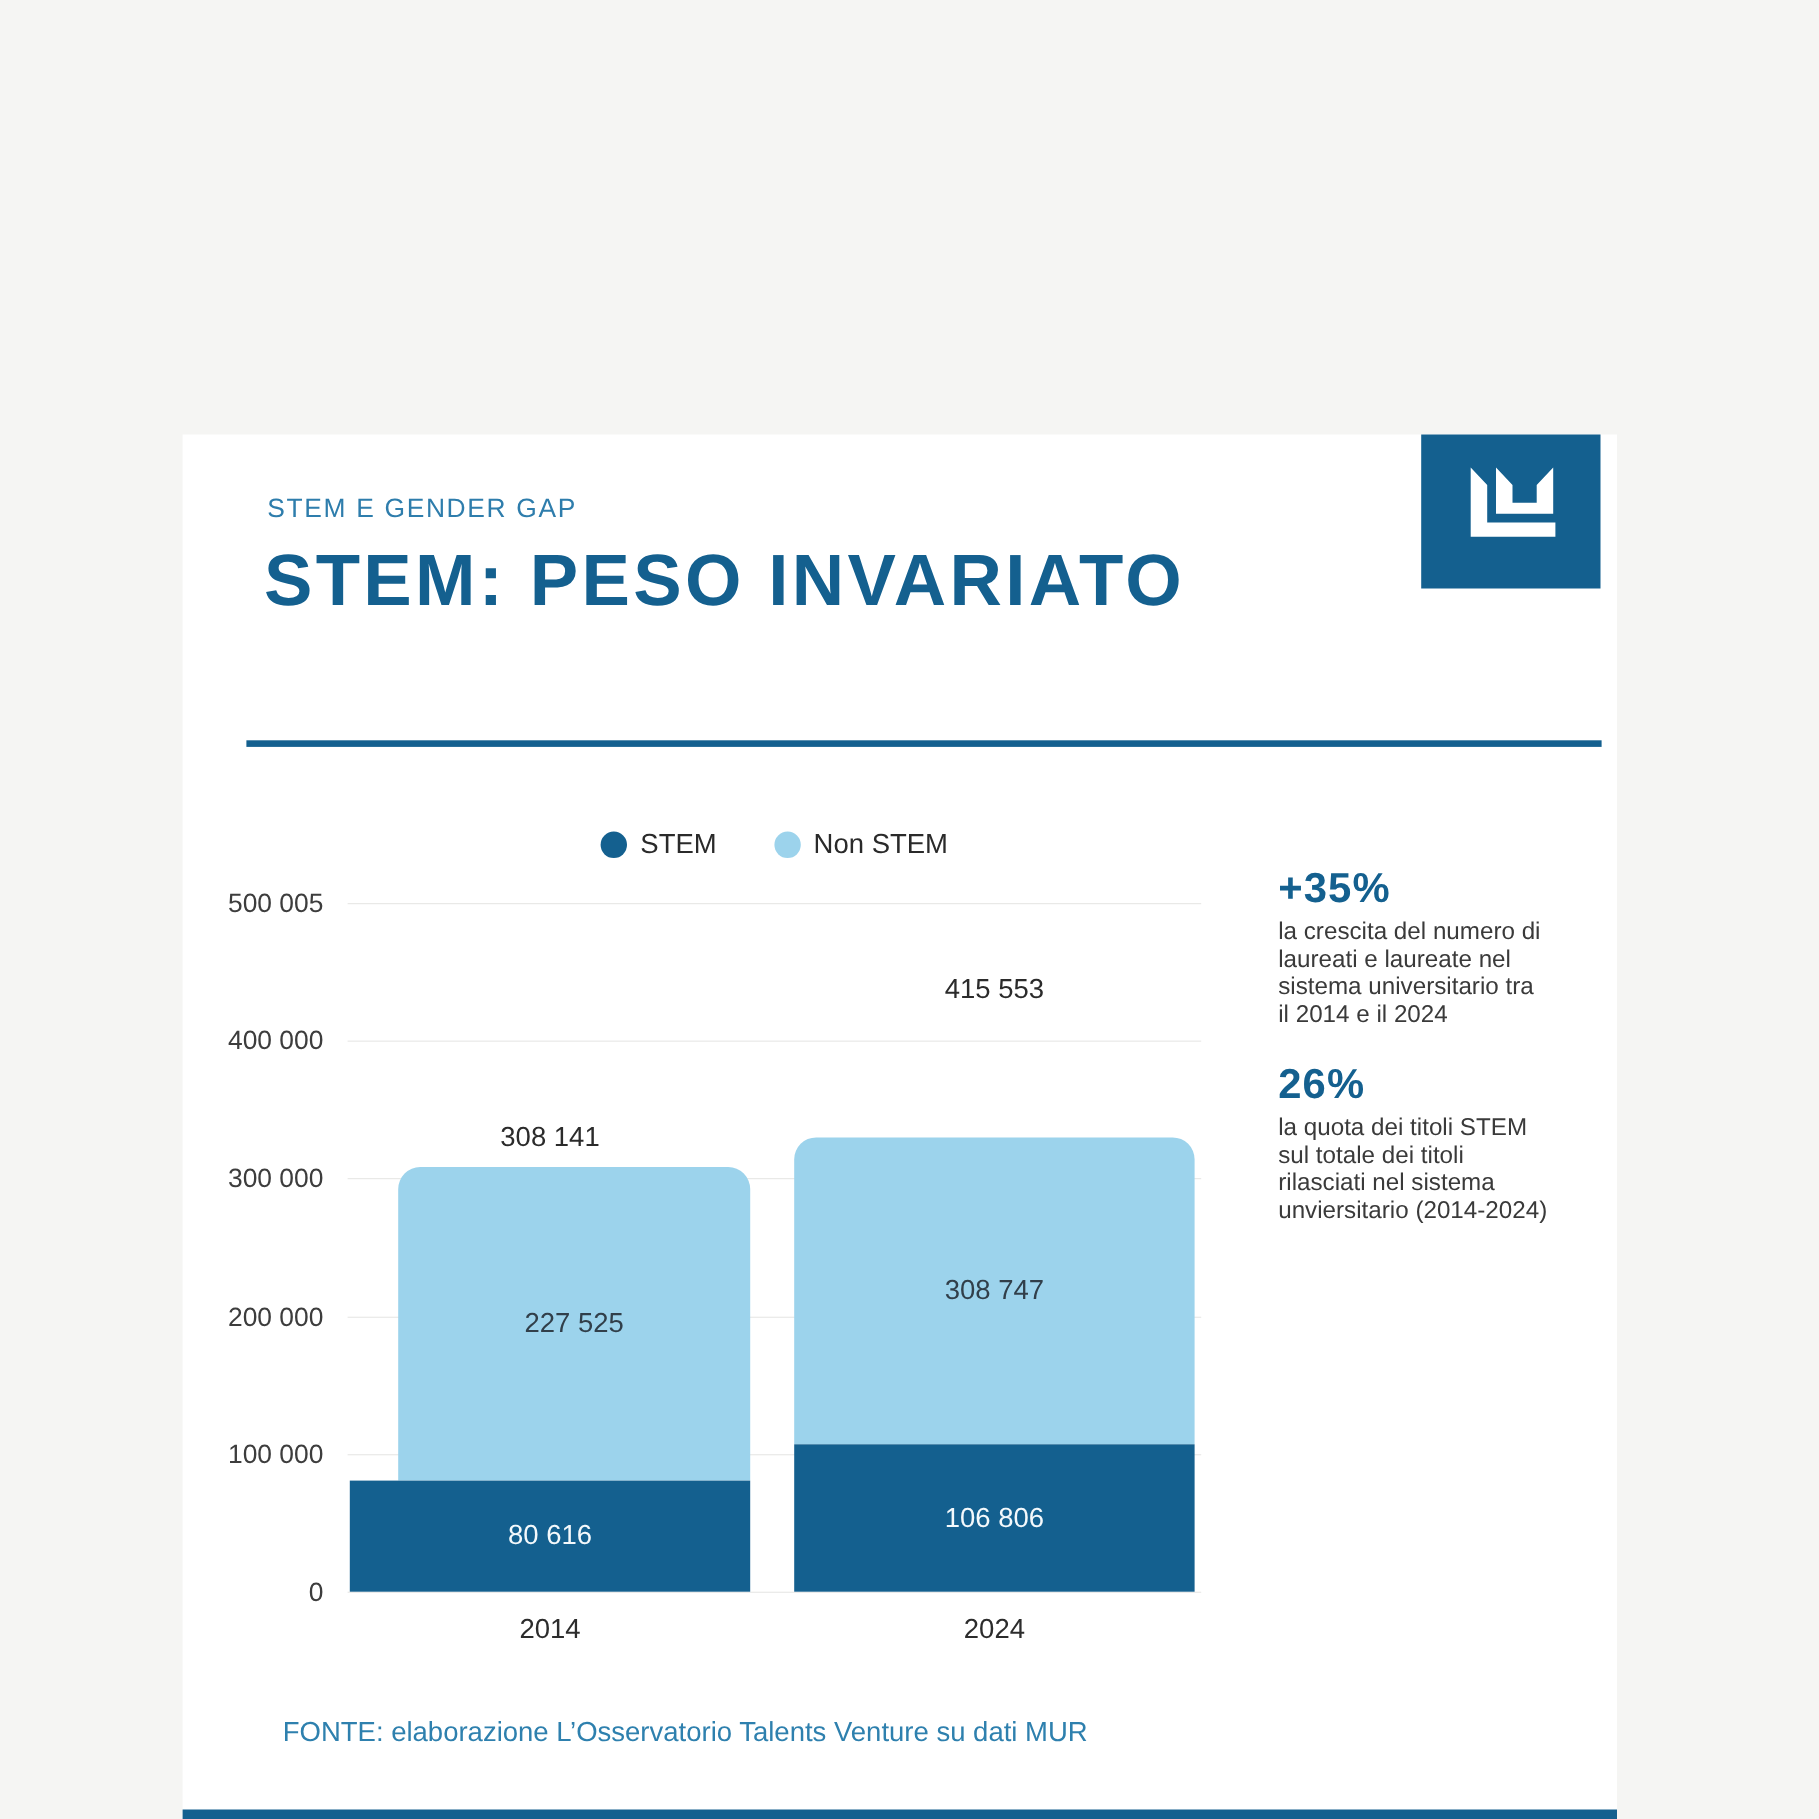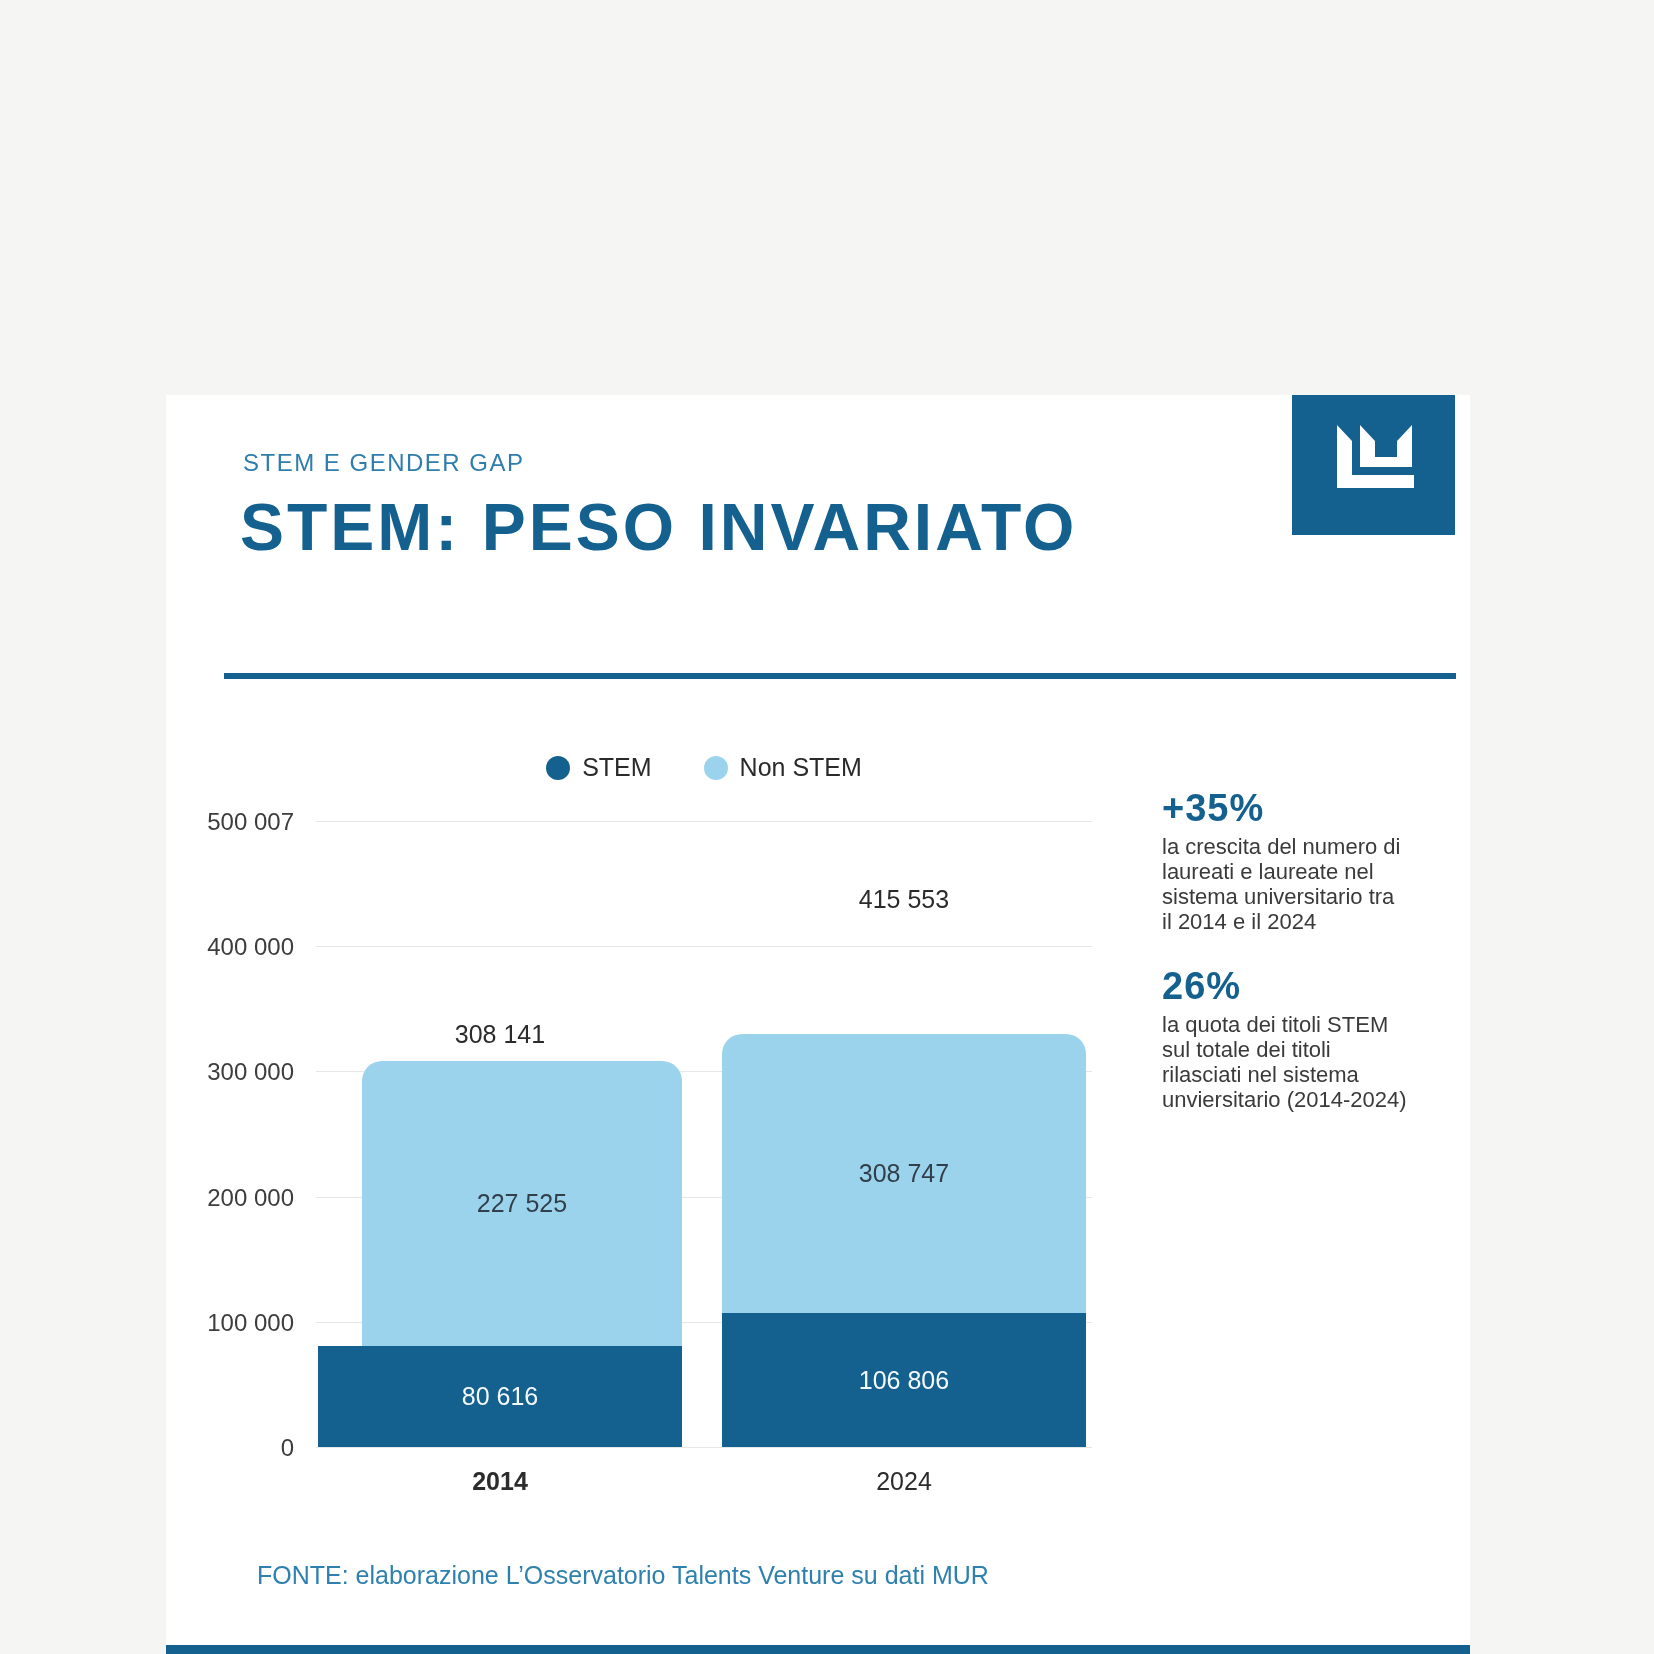--- a/index.html
+++ b/index.html
@@ -67,21 +67,21 @@
   .seg-non{border-radius:20px 20px 0 0;color:#313f4a;}
   .seg-stem{color:#f4f9fc;}
   .total-label{
     position:absolute;left:0;width:100%;text-align:center;
     font-size:25px;color:#2b2b2b;
   }
   .xlab{
     position:absolute;top:1072px;width:364px;text-align:center;
     font-size:25px;color:#2c2c2c;
   }
-  .xlab-2014{left:152px;font-weight:bold;}
+  .xlab-2014{left:152px;}
   .xlab-2024{left:556px;}
   
   .stat{position:absolute;left:996px;width:330px;}
   .stat-1{top:392px;}
   .stat-2{top:570px;}
   .stat-value{font-size:38px;font-weight:800;color:#14608f;letter-spacing:1px;}
   .stat-desc{
     margin-top:4px;font-size:22px;line-height:25px;color:#3a3a3a;
     white-space:pre-line;
   }
@@ -117,21 +117,21 @@
     </div>
     <div class="legend-item">
       <span class="legend-dot" id="legend-dot-1" style="background: rgb(156, 211, 236);"></span>
       <span>Non STEM</span>
     </div>
   </div>
 
   <div class="grid" id="grid">
       <div class="grid-row" style="top: 0px;">
         <div class="grid-line"></div>
-        <span class="tick-label">500 007</span>
+        <span class="tick-label">500 005</span>
       </div>
       <div class="grid-row" style="top: 125.2px;">
         <div class="grid-line"></div>
         <span class="tick-label">400 000</span>
       </div>
       <div class="grid-row" style="top: 250.4px;">
         <div class="grid-line"></div>
         <span class="tick-label">300 000</span>
       </div>
       <div class="grid-row" style="top: 375.6px;">

